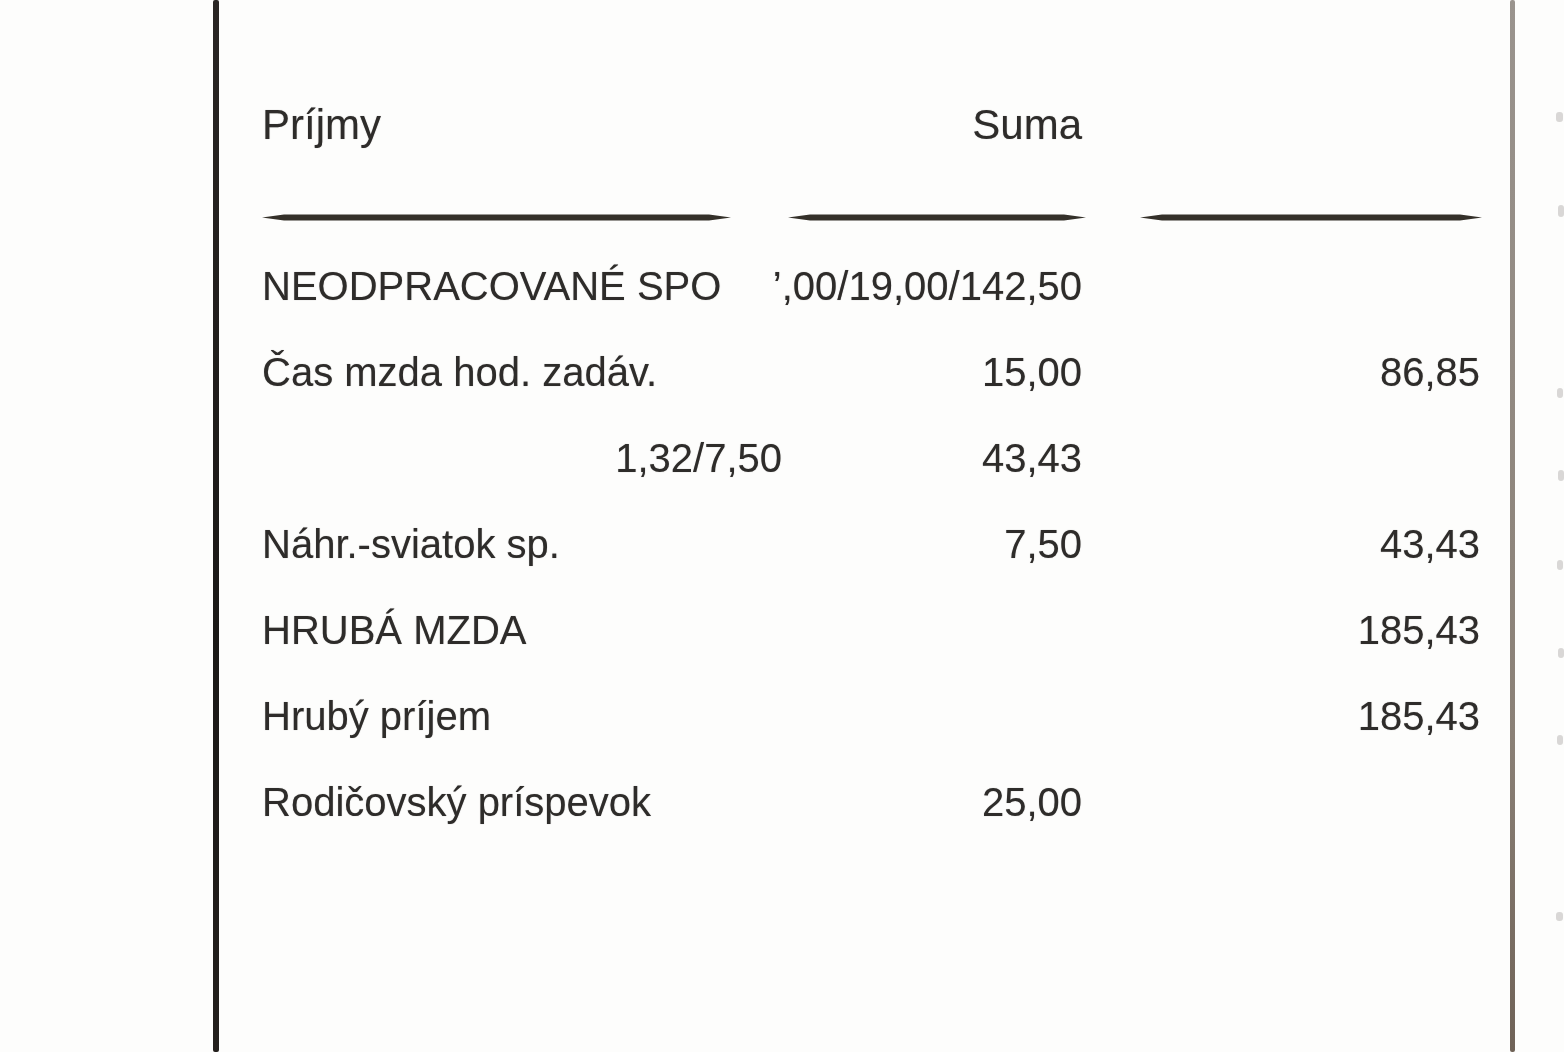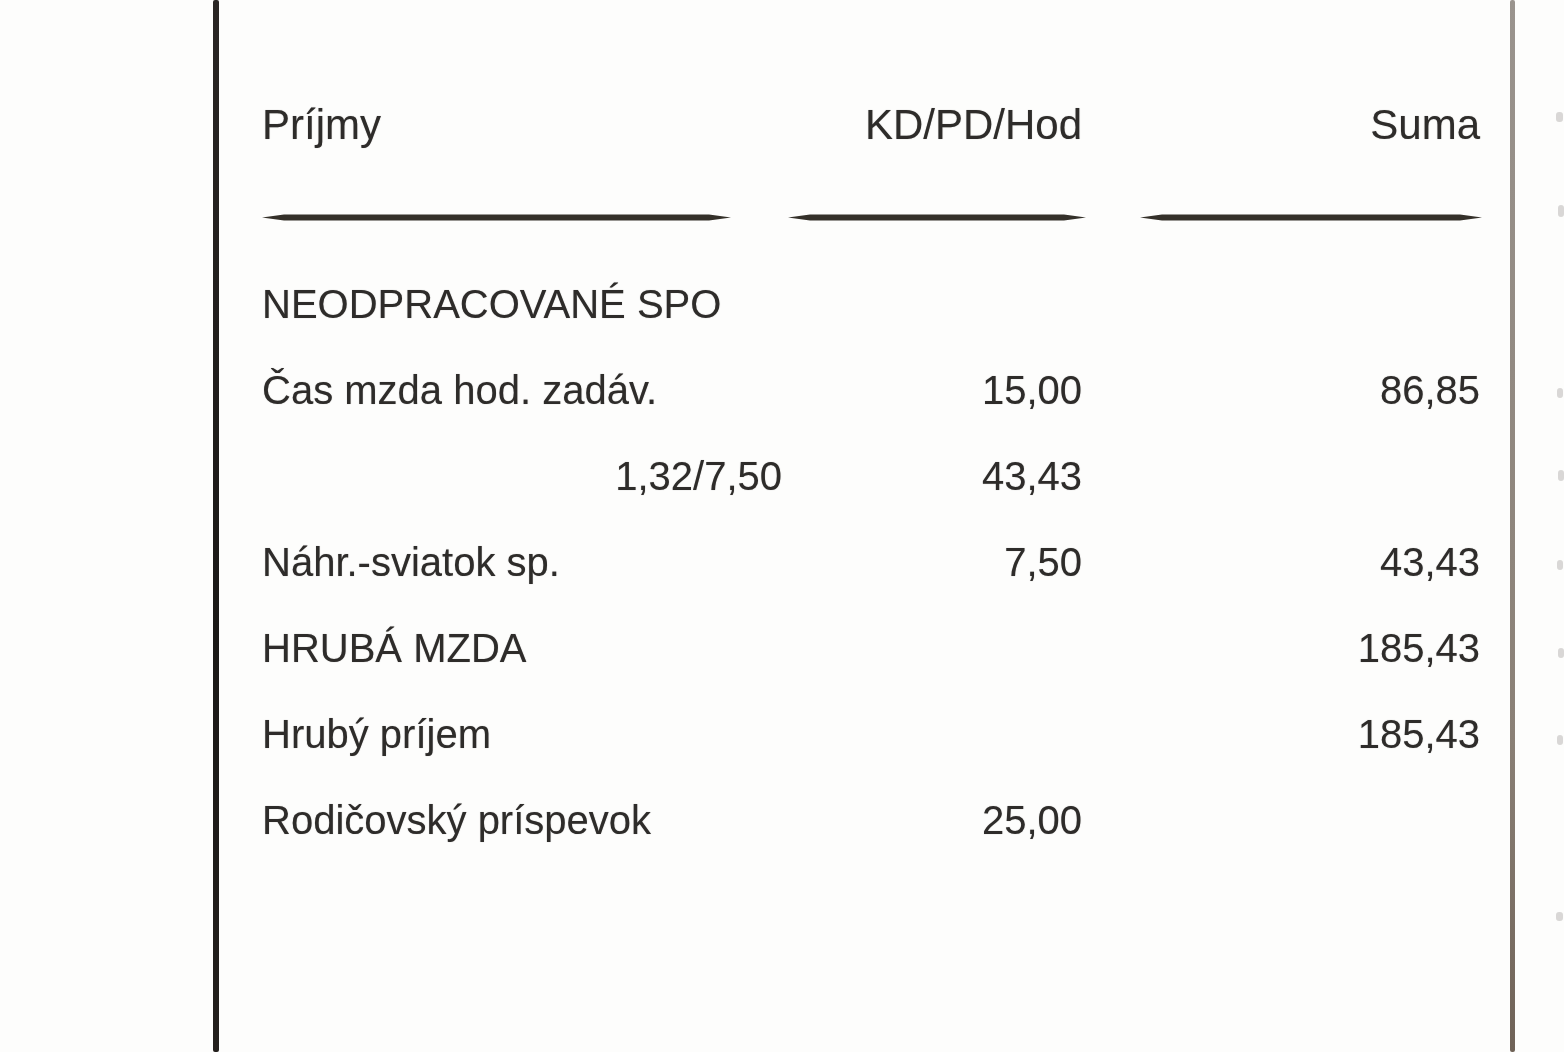--- a/index.html
+++ b/index.html
@@ -68,21 +68,21 @@
     position: absolute;
     top: 0;
     height: 7px;
     background: #343029;
     clip-path: polygon(0 50%, 22px 8%, calc(100% - 22px) 8%, 100% 50%, calc(100% - 22px) 92%, 22px 92%);
   }
   .rule-1 { left: 0; width: 469px; }
   .rule-2 { left: 526px; width: 298px; }
   .rule-3 { left: 878px; width: 342px; }
   .rows {
-    margin-top: 58px;
+    margin-top: 40px;
   }
   .data-row {
     height: 86px;
     font-size: 40px;
     line-height: 48px;
   }
   .artifact {
     position: absolute;
     background: rgba(125, 120, 115, 0.28);
     border-radius: 3px;
@@ -93,34 +93,34 @@
 
 <div class="paper">
 
   <div class="vline-left"></div>
   <div class="vline-right"></div>
 
   <div class="content">
 
     <div class="grid-row header-row">
       <div class="col-label">Príjmy</div>
-      <div class="col-units">KD/PD/Hod</div>
       <div class="col-amount">Suma</div>
     </div>
 
     <div class="rule-row">
       <div class="rule rule-1"></div>
       <div class="rule rule-2"></div>
       <div class="rule rule-3"></div>
     </div>
 
     <div class="rows">
 
       <div class="grid-row data-row">
         <div class="col-label">NEODPRACOVANÉ SPO</div>
+        <div class="col-units">’,00/19,00/142,50</div>
         <div class="col-amount"></div>
       </div>
 
       <div class="grid-row data-row">
         <div class="col-label">Čas mzda hod. zadáv.</div>
         <div class="col-units">15,00</div>
         <div class="col-amount">86,85</div>
       </div>
 
       <div class="grid-row data-row">

